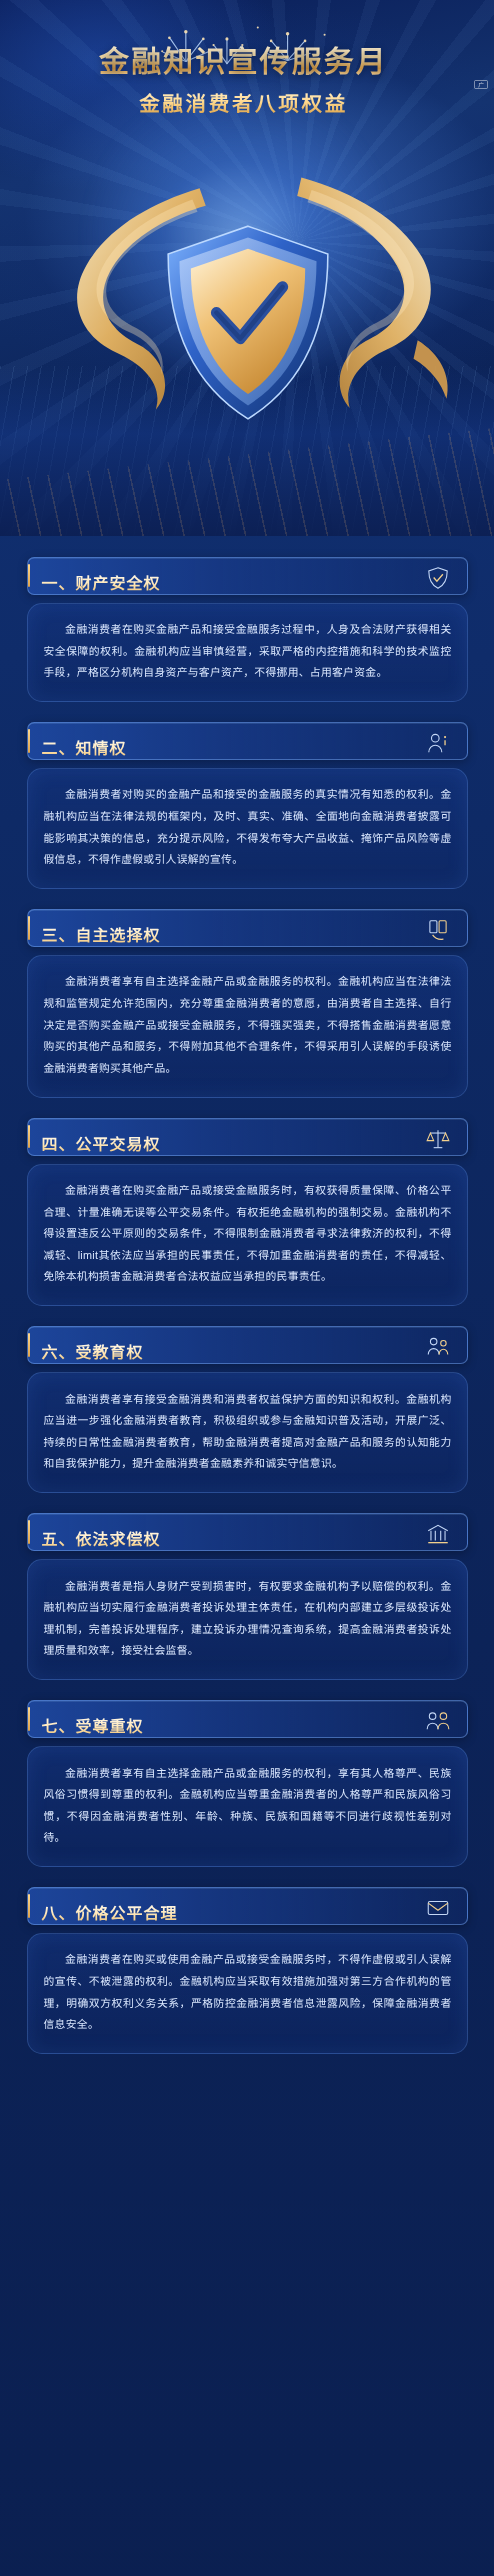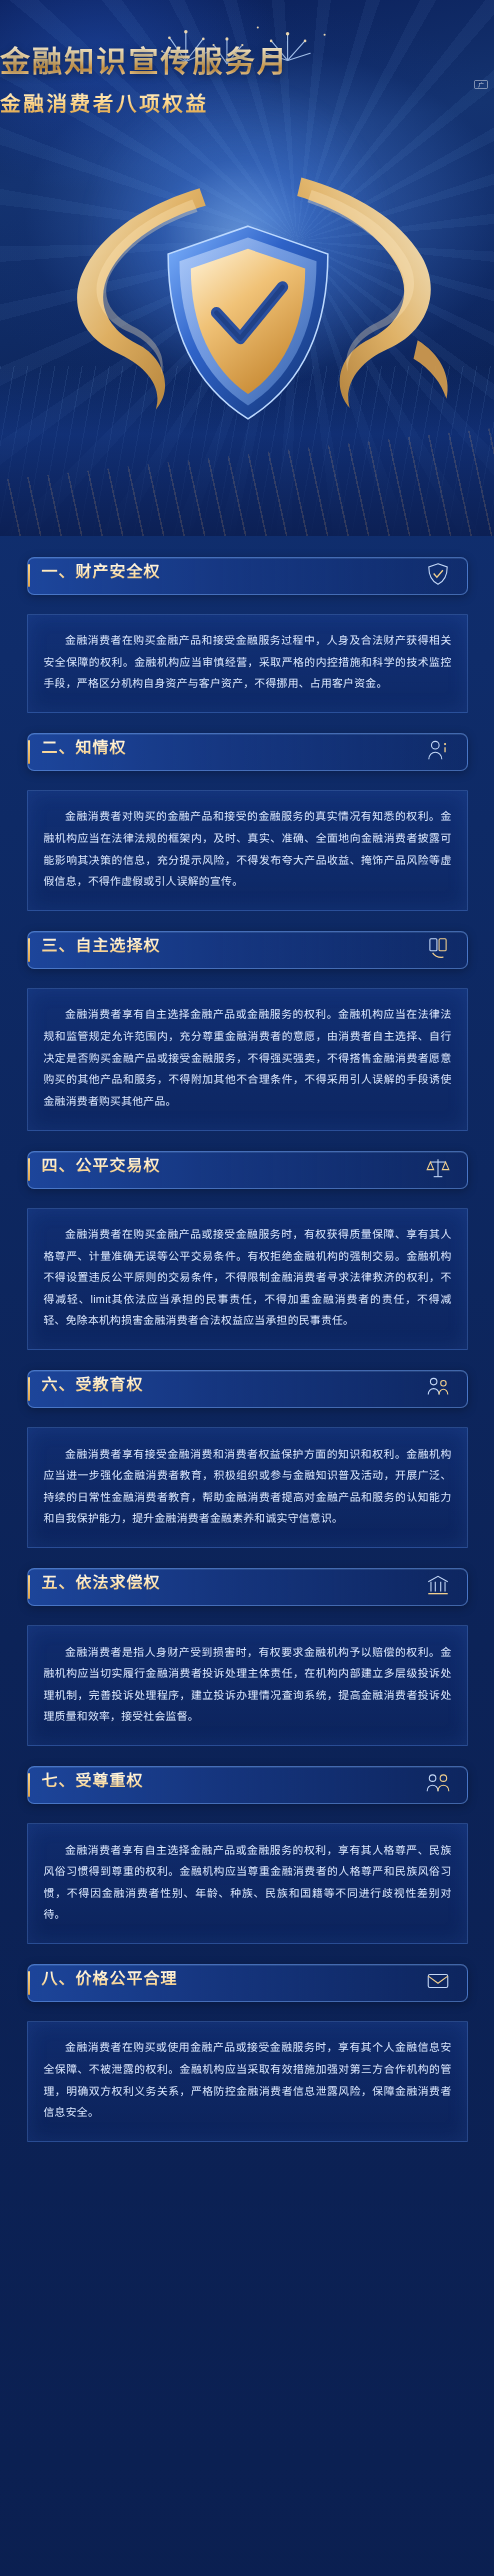--- a/index.html
+++ b/index.html
@@ -55,21 +55,21 @@
     content:"";
     position:absolute; left:-10%; bottom:-31px; width:120%; height:113px;
     background: repeating-linear-gradient(78deg, rgba(255,190,110,0.18) 0 1.5px, rgba(255,190,110,0) 1.5px 19.6px);
     transform: skewY(-6deg);
     opacity:.8;
   }
 
   .hero-title-wrap {
     position: absolute;
     left: 0; right: 8px; top: 44px;
-    text-align: left;
+    text-align: center;
     z-index: 6;
   }
   .hero-title {
     display: inline-block;
     font-size: 30px;
     font-weight: bold;
     letter-spacing: 2.1px;
     line-height: 1.18;
     color: #ffe9bd;
     background: linear-gradient(180deg, #fff6de 0%, #ffe1a5 42%, #e8a94e 70%, #ffeec9 100%);
@@ -130,21 +130,21 @@
     position: relative;
     z-index: 3;
     padding: 20.6px 27px 46px;
   }
   .card {
     margin-bottom: 19.6px;
   }
   .card-head {
     position: relative;
     display: flex;
-    align-items: flex-start;
+    align-items: flex-end;
     height: 38px;
     padding: 0 13.4px;
     border-radius: 7.2px;
     background: linear-gradient(90deg, rgba(30,72,160,0.92) 0%, rgba(24,58,136,0.78) 45%, rgba(18,45,112,0.35) 100%);
     border: 0.5px solid rgba(128,180,255,0.45);
     box-shadow: inset 0 0.5px 0 rgba(160,210,255,0.28), 0 2.1px 9.3px rgba(0,0,0,0.28);
   }
   .card-head:before{
     content:"";
     position:absolute; left:0; top:6.2px; bottom:6.2px; width:2.1px;
@@ -162,23 +162,23 @@
     -webkit-text-fill-color: transparent;
     font-family: "Liberation Serif", serif;
   }
   .card-icon {
     margin-left: auto;
     width: 32px; height: 32px;
     display: flex; align-items: center; justify-content: center;
     opacity: .95;
   }
   .card-body {
-    margin-top: 19px;
+    margin-top: 8px;
     padding: 15.5px 15.5px 17.5px;
-    border-radius: 1px;
+    border-radius: 15px;
     background: linear-gradient(180deg, rgba(20,52,128,0.55) 0%, rgba(14,38,100,0.40) 100%);
     border: 0.5px solid rgba(110,165,250,0.28);
     box-shadow: inset 0 0 20.6px rgba(60,120,220,0.16);
   }
   .card-text {
     font-size: 10.8px;
     line-height: 2.0;
     color: #dbe8ff;
     text-align: justify;
     text-indent: 2em;
@@ -352,21 +352,21 @@
           <svg viewBox="0 0 48 48" width="26" height="26" fill="none" stroke="#cfe2ff" stroke-width="2">
             <path d="M24 8 v32"></path>
               <path d="M10 13 h28"></path>
               <path d="M16 40 h16"></path>
             <path d="M10 13 L4 27 h12 Z" stroke="#ffd98f"></path>
             <path d="M38 13 L32 27 h12 Z" stroke="#ffd98f"></path>
           </svg>
         </div>
       </div>
       <div class="card-body">
-        <p class="card-text">金融消费者在购买金融产品或接受金融服务时，有权获得质量保障、享有其人格尊严、计量准确无误等公平交易条件。有权拒绝金融机构的强制交易。金融机构不得设置违反公平原则的交易条件，不得限制金融消费者寻求法律救济的权利，不得减轻、limit其依法应当承担的民事责任，不得加重金融消费者的责任，不得减轻、免除本机构损害金融消费者合法权益应当承担的民事责任。</p>
+        <p class="card-text">金融消费者在购买金融产品或接受金融服务时，有权获得质量保障、价格公平合理、计量准确无误等公平交易条件。有权拒绝金融机构的强制交易。金融机构不得设置违反公平原则的交易条件，不得限制金融消费者寻求法律救济的权利，不得减轻、limit其依法应当承担的民事责任，不得加重金融消费者的责任，不得减轻、免除本机构损害金融消费者合法权益应当承担的民事责任。</p>
       </div>
     </div>
 
     <div class="card">
       <div class="card-head">
         <div class="card-title">六、受教育权</div>
         <div class="card-icon">
           <svg viewBox="0 0 48 48" width="26" height="26" fill="none" stroke="#cfe2ff" stroke-width="2">
             <circle cx="16" cy="14" r="6"></circle>
             <path d="M6 38 c0 -7 5 -11 10 -11 c5 0 10 4 10 11"></path>
@@ -417,19 +417,19 @@
       <div class="card-head">
         <div class="card-title">八、价格公平合理</div>
         <div class="card-icon">
           <svg viewBox="0 0 48 48" width="26" height="26" fill="none" stroke="#cfe2ff" stroke-width="2">
             <rect x="6" y="12" width="36" height="24" rx="3"></rect>
             <path d="M6 15 L24 28 L42 15" stroke="#ffd98f" stroke-width="2.2"></path>
           </svg>
         </div>
       </div>
       <div class="card-body">
-        <p class="card-text">金融消费者在购买或使用金融产品或接受金融服务时，享有其个人金融信息安全保障、不被泄露的权利。金融机构应当采取有效措施加强对第三方合作机构的管理，明确双方权利义务关系，严格防控金融消费者信息泄露风险，保障金融消费者信息安全。</p>
+        <p class="card-text">金融消费者在购买或使用金融产品或接受金融服务时，不得作虚假或引人误解的宣传、不被泄露的权利。金融机构应当采取有效措施加强对第三方合作机构的管理，明确双方权利义务关系，严格防控金融消费者信息泄露风险，保障金融消费者信息安全。</p>
       </div>
     </div>
 
   </div>
 </div>
 
 
 </body></html>

